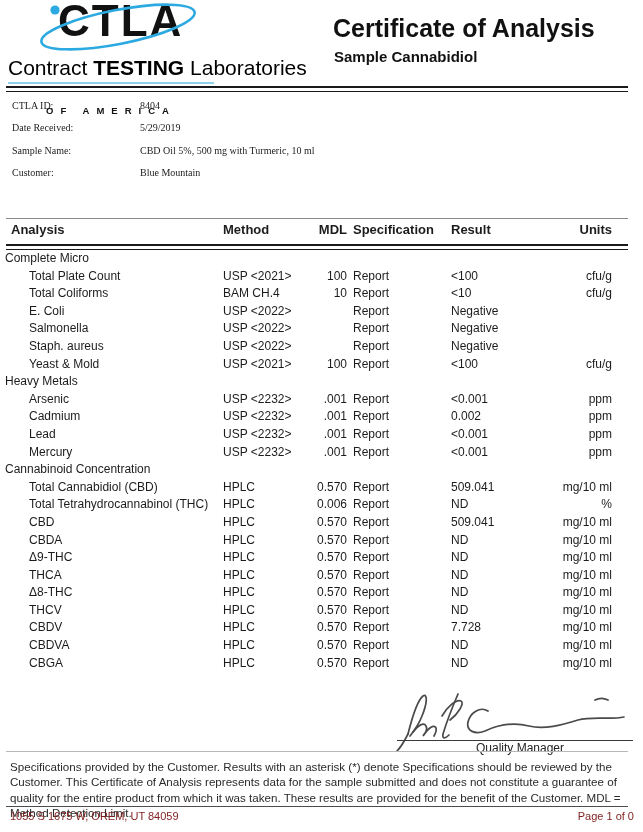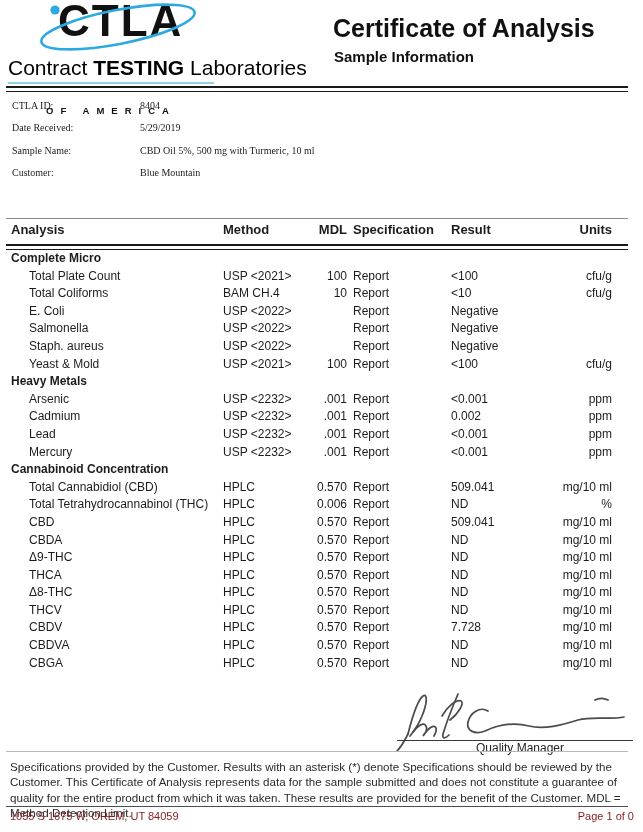--- a/index.html
+++ b/index.html
@@ -29,21 +29,21 @@
   .rule-gray{border-top:1px solid #8a8a8a;}
   .rule-lightgray{border-top:1px solid #b8b8b8;}
   .rule-footer{border-top:1px solid #4d4d4d;}
   
   .sample-info{position:absolute;left:12px;top:95px;font-size:10px;font-family:Liberation Serif, serif;}
   .si-row{height:22.4px;line-height:22.4px;white-space:nowrap;}
   .si-label{display:inline-block;width:128px;}
   
   .t-head{position:absolute;left:0;top:222px;width:633px;height:20px;font-size:13px;font-weight:bold;}
   .t-body{position:absolute;left:0;top:250px;width:643px;}
-  .t-section{height:17.6px;line-height:17.6px;padding-left:11px;font-size:12px;font-weight:bold;}
+  .t-section{height:17.6px;line-height:17.6px;padding-left:5px;font-size:12px;font-weight:normal;}
   .t-row{position:relative;height:17.6px;line-height:17.6px;font-size:12px;}
   .t-head span,.t-row span{position:absolute;top:0;white-space:nowrap;}
   .c-analysis{left:11px;}
   .t-row .c-analysis{left:29px;}
   .c-method{left:223px;}
   .c-mdl{left:263px;width:84px;text-align:right;}
   .c-spec{left:353px;}
   .c-result{left:451px;}
   .c-units{left:527px;width:85px;text-align:right;}
   
@@ -68,21 +68,21 @@
         <ellipse id="swoosh-ellipse" cx="110" cy="25" rx="78" ry="17" transform="rotate(-11 110 25)" fill="none" stroke="#2BA9E0" stroke-width="2.6"></ellipse>
         <circle id="swoosh-dot" cx="47" cy="8" r="4.6" fill="#2BA9E0"></circle>
       </svg>
     </div>
     <div class="logo-tagline"><span>Contract </span><span class="b">TESTING</span><span> Laboratories</span></div>
     <div class="logo-underline" id="logo-underline" style="background: rgb(143, 210, 234);"></div>
     <div class="logo-subtext">OF AMERICA</div>
   </div>
 
   <div class="title">Certificate of Analysis</div>
-  <div class="subtitle">Sample Information</div>
+  <div class="subtitle">Sample Cannabidiol</div>
 
   <div class="rule rule-double" style="top:86px"></div>
 
   <div class="sample-info" id="sample-info">
       <div class="si-row"><span class="si-label">CTLA ID:</span><span>8404</span></div>
       <div class="si-row"><span class="si-label">Date Received:</span><span>5/29/2019</span></div>
       <div class="si-row"><span class="si-label">Sample Name:</span><span>CBD Oil 5%, 500 mg with Turmeric, 10 ml</span></div>
       <div class="si-row"><span class="si-label">Customer:</span><span>Blue Mountain</span></div>
     </div>
 

